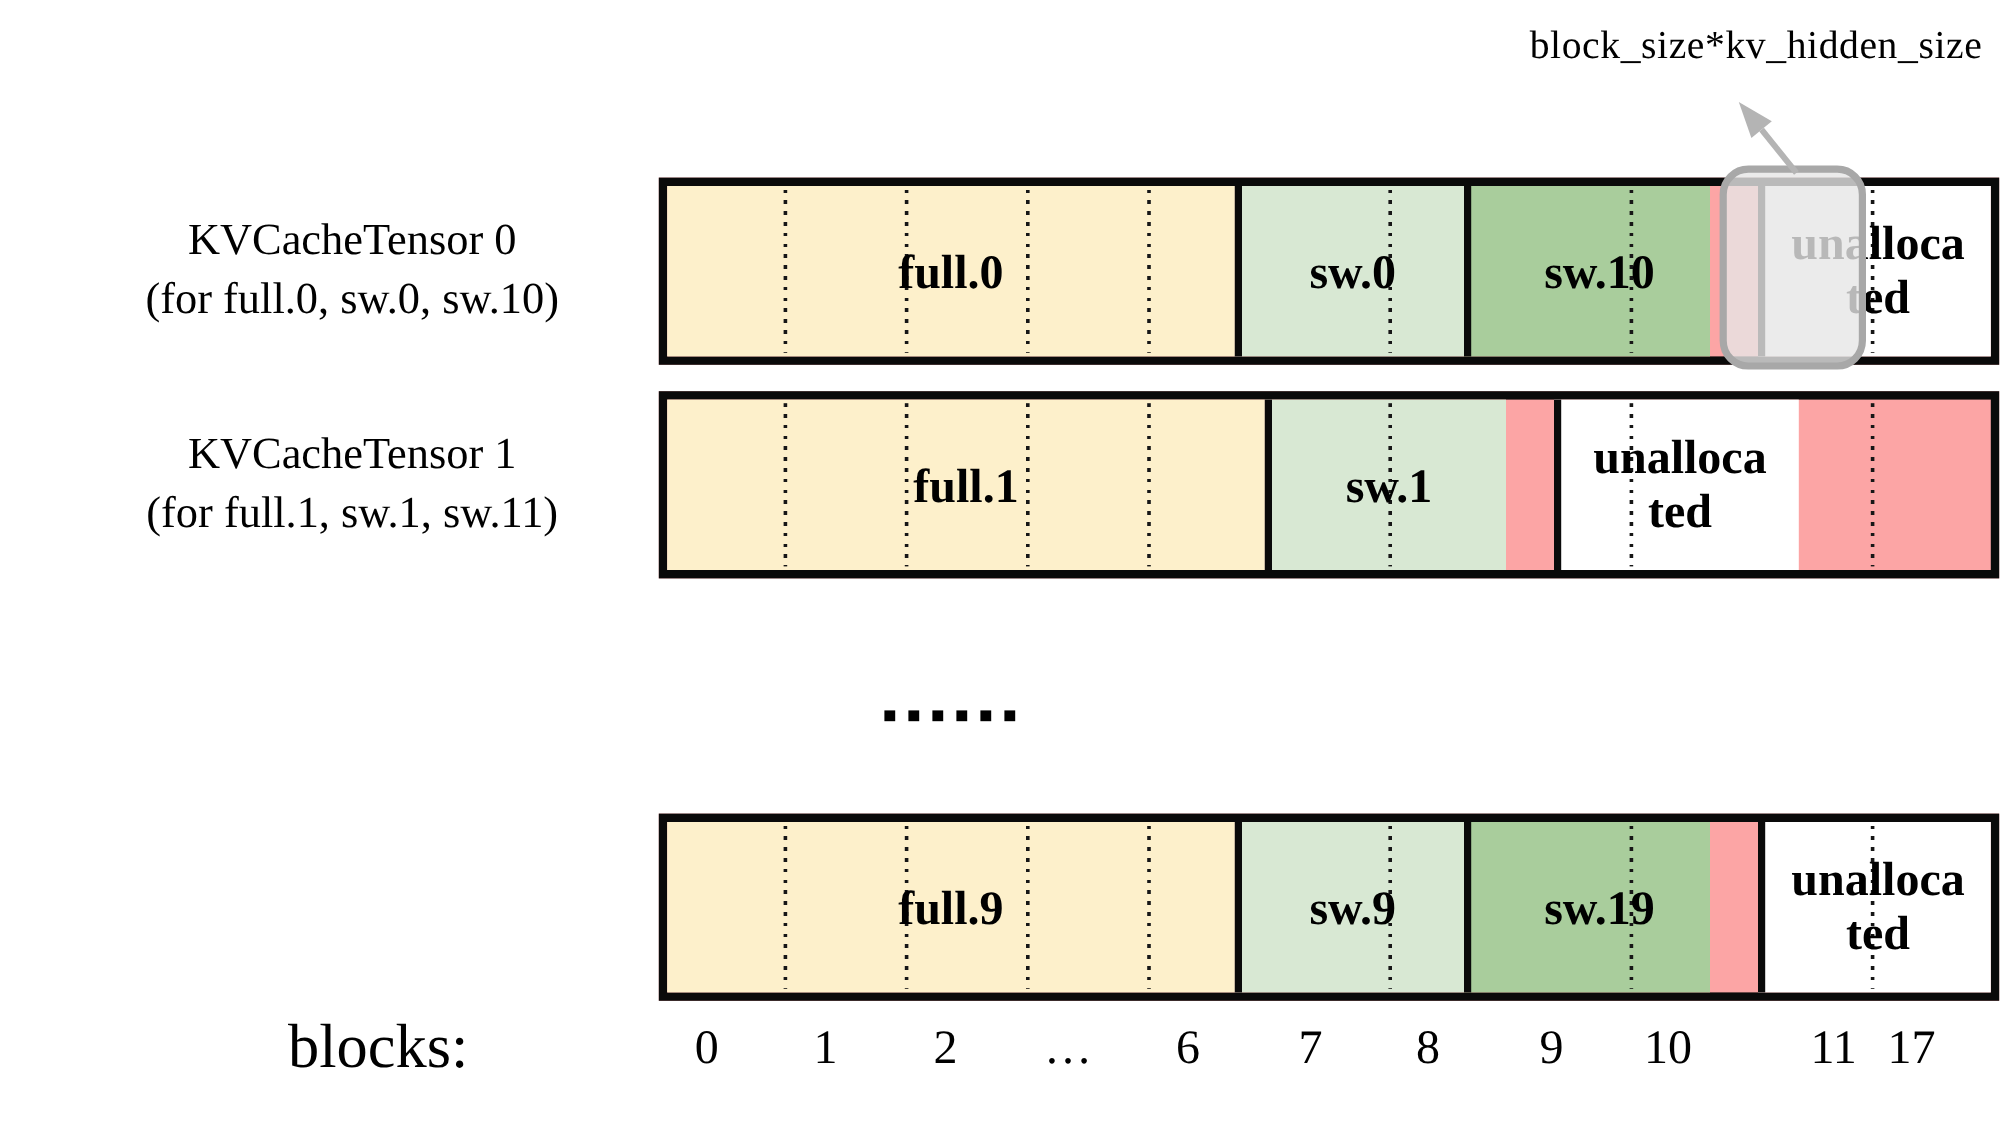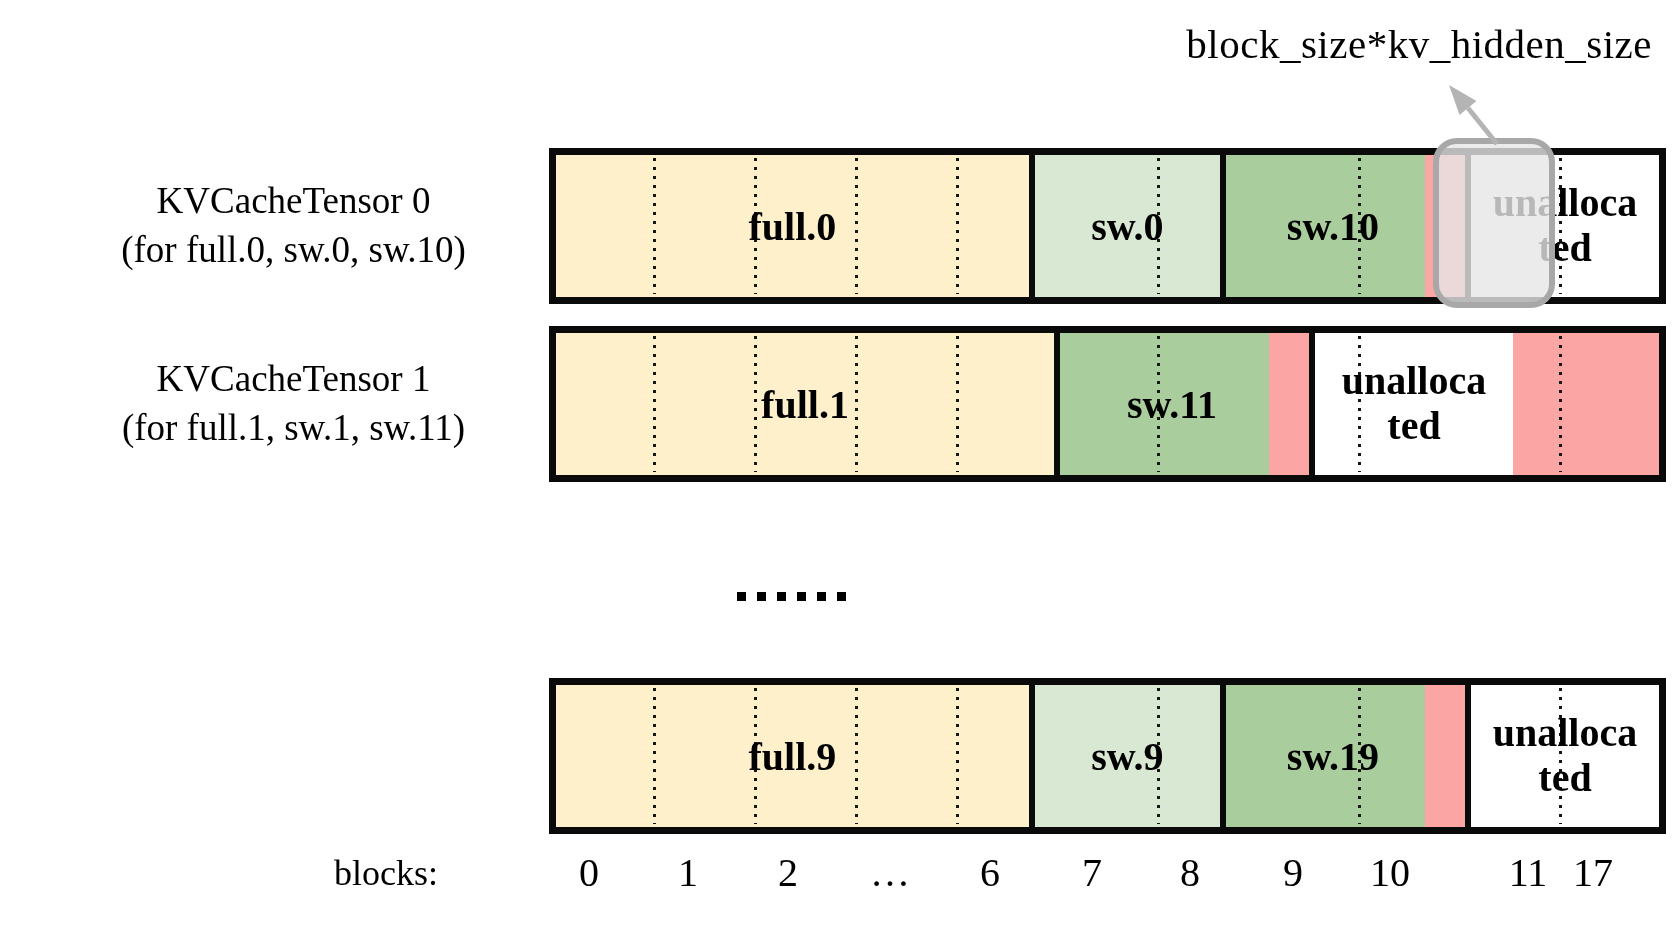--- a/index.html
+++ b/index.html
@@ -4,21 +4,21 @@
 <style>
   html,body{margin:0;padding:0;background:#ffffff;}
   #stage{
     position:relative;width:1676px;height:938px;background:#ffffff;
     font-family:"Liberation Serif","DejaVu Serif",serif;color:#000;
     overflow:hidden;
   }
   
   .annotation{
     position:absolute;top:20px;right:24px;width:700px;
-    font-size:41px;text-align:right;letter-spacing:0.5px;white-space:nowrap;
+    font-size:33px;text-align:right;letter-spacing:0.5px;white-space:nowrap;
   }
   
   .row{position:absolute;left:16px;width:1676px;height:128px;}
   .row-label{
     position:absolute;left:30px;top:0;width:495px;height:156px;
     display:flex;flex-direction:column;justify-content:center;align-items:center;
     font-size:37px;line-height:1.32;text-align:center;white-space:nowrap;
   }
   .bar{
     position:absolute;left:533px;top:0;width:1103px;height:142px;
@@ -45,21 +45,21 @@
     border:6px solid var(--highlight_border,#a8a8a8);border-radius:24px;
     background:var(--highlight_fill_rgba,rgba(230,230,230,0.8));
     z-index:5;
   }
   
   .ellipsis{position:absolute;left:737px;top:592px;display:flex;gap:11px;height:10px;}
   .ellipsis i{display:block;width:9px;height:9px;background:#000;}
   
   .axis-title{
     position:absolute;left:240px;top:846px;width:292px;height:54px;line-height:54px;
-    text-align:center;font-size:36px;
+    text-align:left;font-size:52px;
   }
   .axis-label{
     position:absolute;top:846px;height:54px;line-height:54px;
     font-size:40px;transform:translateX(-50%);text-align:center;
   }
   .ax0{left:589px;} .ax1{left:688px;} .ax2{left:788px;} .ax3{left:890px;}
   .ax4{left:990px;} .ax5{left:1092px;} .ax6{left:1190px;} .ax7{left:1293px;}
   .ax8{left:1390px;} .ax9{left:1528px;} .ax10{left:1593px;}
   
   .arrow-svg{position:absolute;left:0;top:0;width:1676px;height:938px;pointer-events:none;z-index:6;}
@@ -108,22 +108,22 @@
 
   <div class="row" style="top:326px">
     <div class="row-label">
       <div>KVCacheTensor 1</div>
       <div>(for full.1, sw.1, sw.11)</div>
     </div>
     <div class="bar">
       <div class="sec full">
         <span class="sec-label">full.1</span>
       </div>
-      <div class="sec sw2">
-        <span class="sec-label">sw.11</span>
+      <div class="sec sw">
+        <span class="sec-label">sw.1</span>
       </div>
       <div class="sec unalloc">
         <span class="sec-label">unallocated</span>
       </div>
       <div class="dot-line dl1"></div>
       <div class="dot-line dl2"></div>
       <div class="dot-line dl3"></div>
       <div class="dot-line dl4"></div>
       <div class="dot-line dl5"></div>
       <div class="dot-line dl6"></div>

